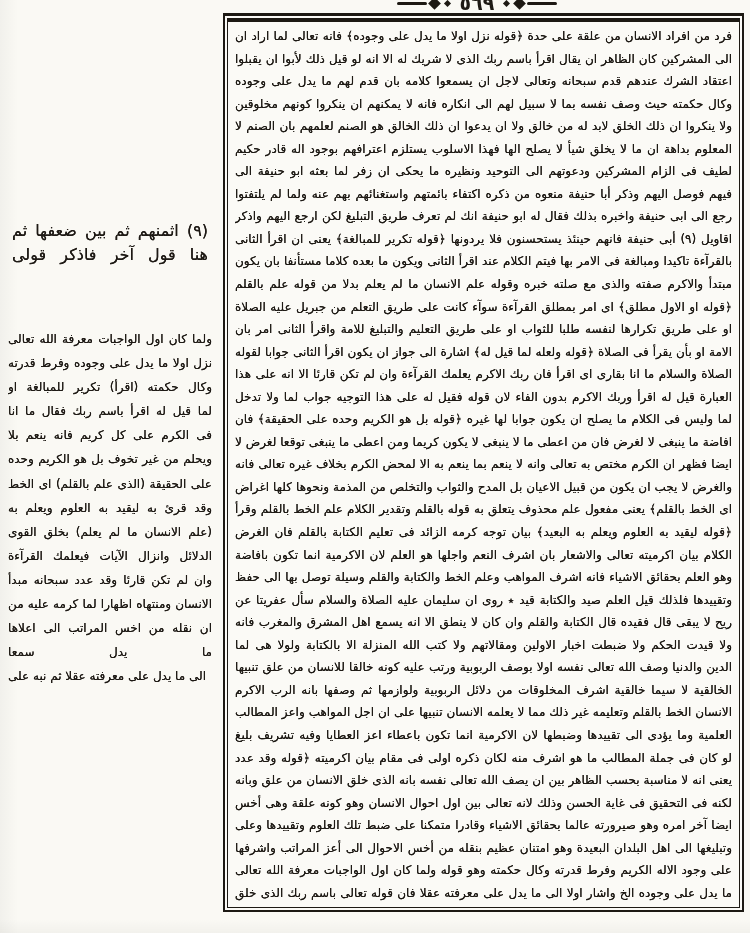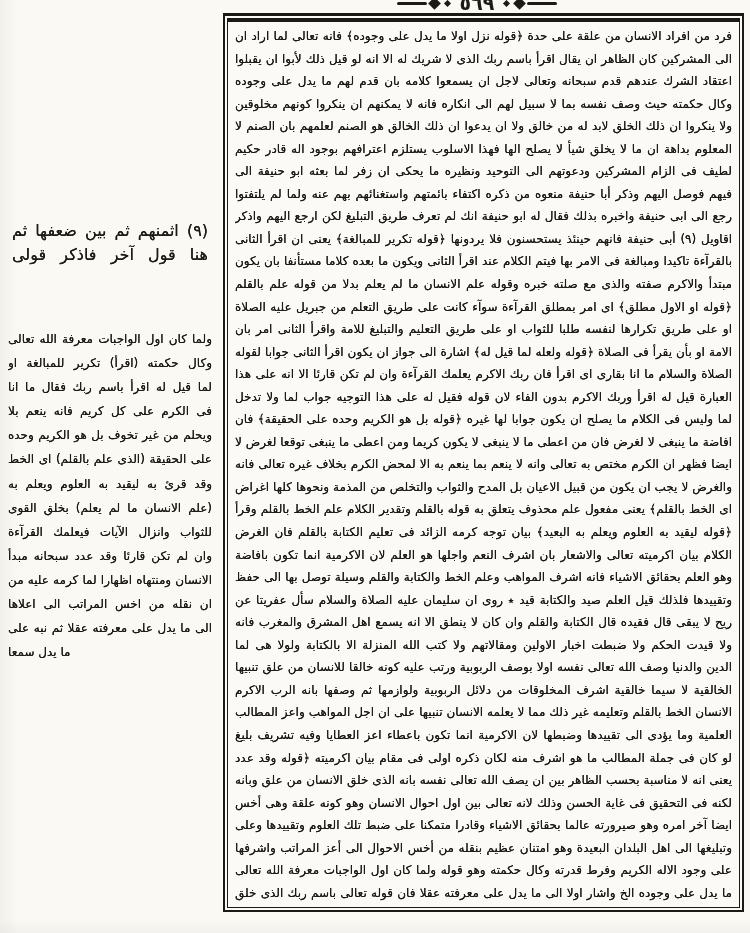--- a/index.html
+++ b/index.html
@@ -83,33 +83,34 @@
       </span>
   </div>
 
   <aside>
     <div class="footnote" dir="rtl">
         <div class="fn-line">(٩) اثمنهم ثم بين ضعفها ثم قل بعد ذلك</div>
         <div class="fn-line">هنا قول آخر فاذكر قولى وحجتى فاذا تمكن</div>
       </div>
     <div class="gloss" dir="rtl">
         <div class="gl-line">ولما كان اول الواجبات معرفة الله تعالى</div>
+        <div class="gl-line">نزل اولا ما يدل على وجوده وفرط قدرته</div>
         <div class="gl-line">وكال حكمته (اقرأ) تكرير للمبالغة او الاول</div>
         <div class="gl-line">لما قيل له اقرأ باسم ربك فقال ما انا بقارى</div>
         <div class="gl-line">فى الكرم على كل كريم فانه ينعم بلا غرض</div>
         <div class="gl-line">ويحلم من غير تخوف بل هو الكريم وحده</div>
         <div class="gl-line">على الحقيقة (الذى علم بالقلم) اى الخط بالقلم</div>
         <div class="gl-line">وقد قرئ به ليقيد به العلوم ويعلم به البعيد</div>
         <div class="gl-line">(علم الانسان ما لم يعلم) بخلق القوى ونصب</div>
-        <div class="gl-line">للثواب وانزال الآيات فيعلمك القرآءة</div>
+        <div class="gl-line">الدلائل وانزال الآيات فيعلمك القرآءة</div>
         <div class="gl-line">وان لم تكن قارئا وقد عدد سبحانه مبدأ امر</div>
         <div class="gl-line">الانسان ومنتهاه اظهارا لما كرمه عليه من</div>
         <div class="gl-line">ان نقله من اخس المراتب الى اعلاها تقريرا</div>
+        <div class="gl-line">ما يدل سمعا</div>
         <div class="gl-line">الى ما يدل على معرفته عقلا ثم نبه على</div>
-        <div class="gl-line">ما يدل سمعا</div>
       </div>
   </aside>
 
   <main class="frame-outer">
     <div class="frame-inner">
       <div class="mtext" dir="rtl">
           <div class="m-line">فرد من افراد الانسان من علقة على حدة ﴿قوله نزل اولا ما يدل على وجوده﴾ فانه تعالى لما اراد ان يبعثه رسولا</div>
           <div class="m-line">الى المشركين كان الظاهر ان يقال اقرأ باسم ربك الذى لا شريك له الا انه لو قيل ذلك لأبوا ان يقبلوا ذلك لاستحكام</div>
           <div class="m-line">اعتقاد الشرك عندهم قدم سبحانه وتعالى لاجل ان يسمعوا كلامه بان قدم لهم ما يدل على وجوده وفرط قدرته</div>
           <div class="m-line">وكال حكمته حيث وصف نفسه بما لا سبيل لهم الى انكاره فانه لا يمكنهم ان ينكروا كونهم مخلوقين من علق</div>

